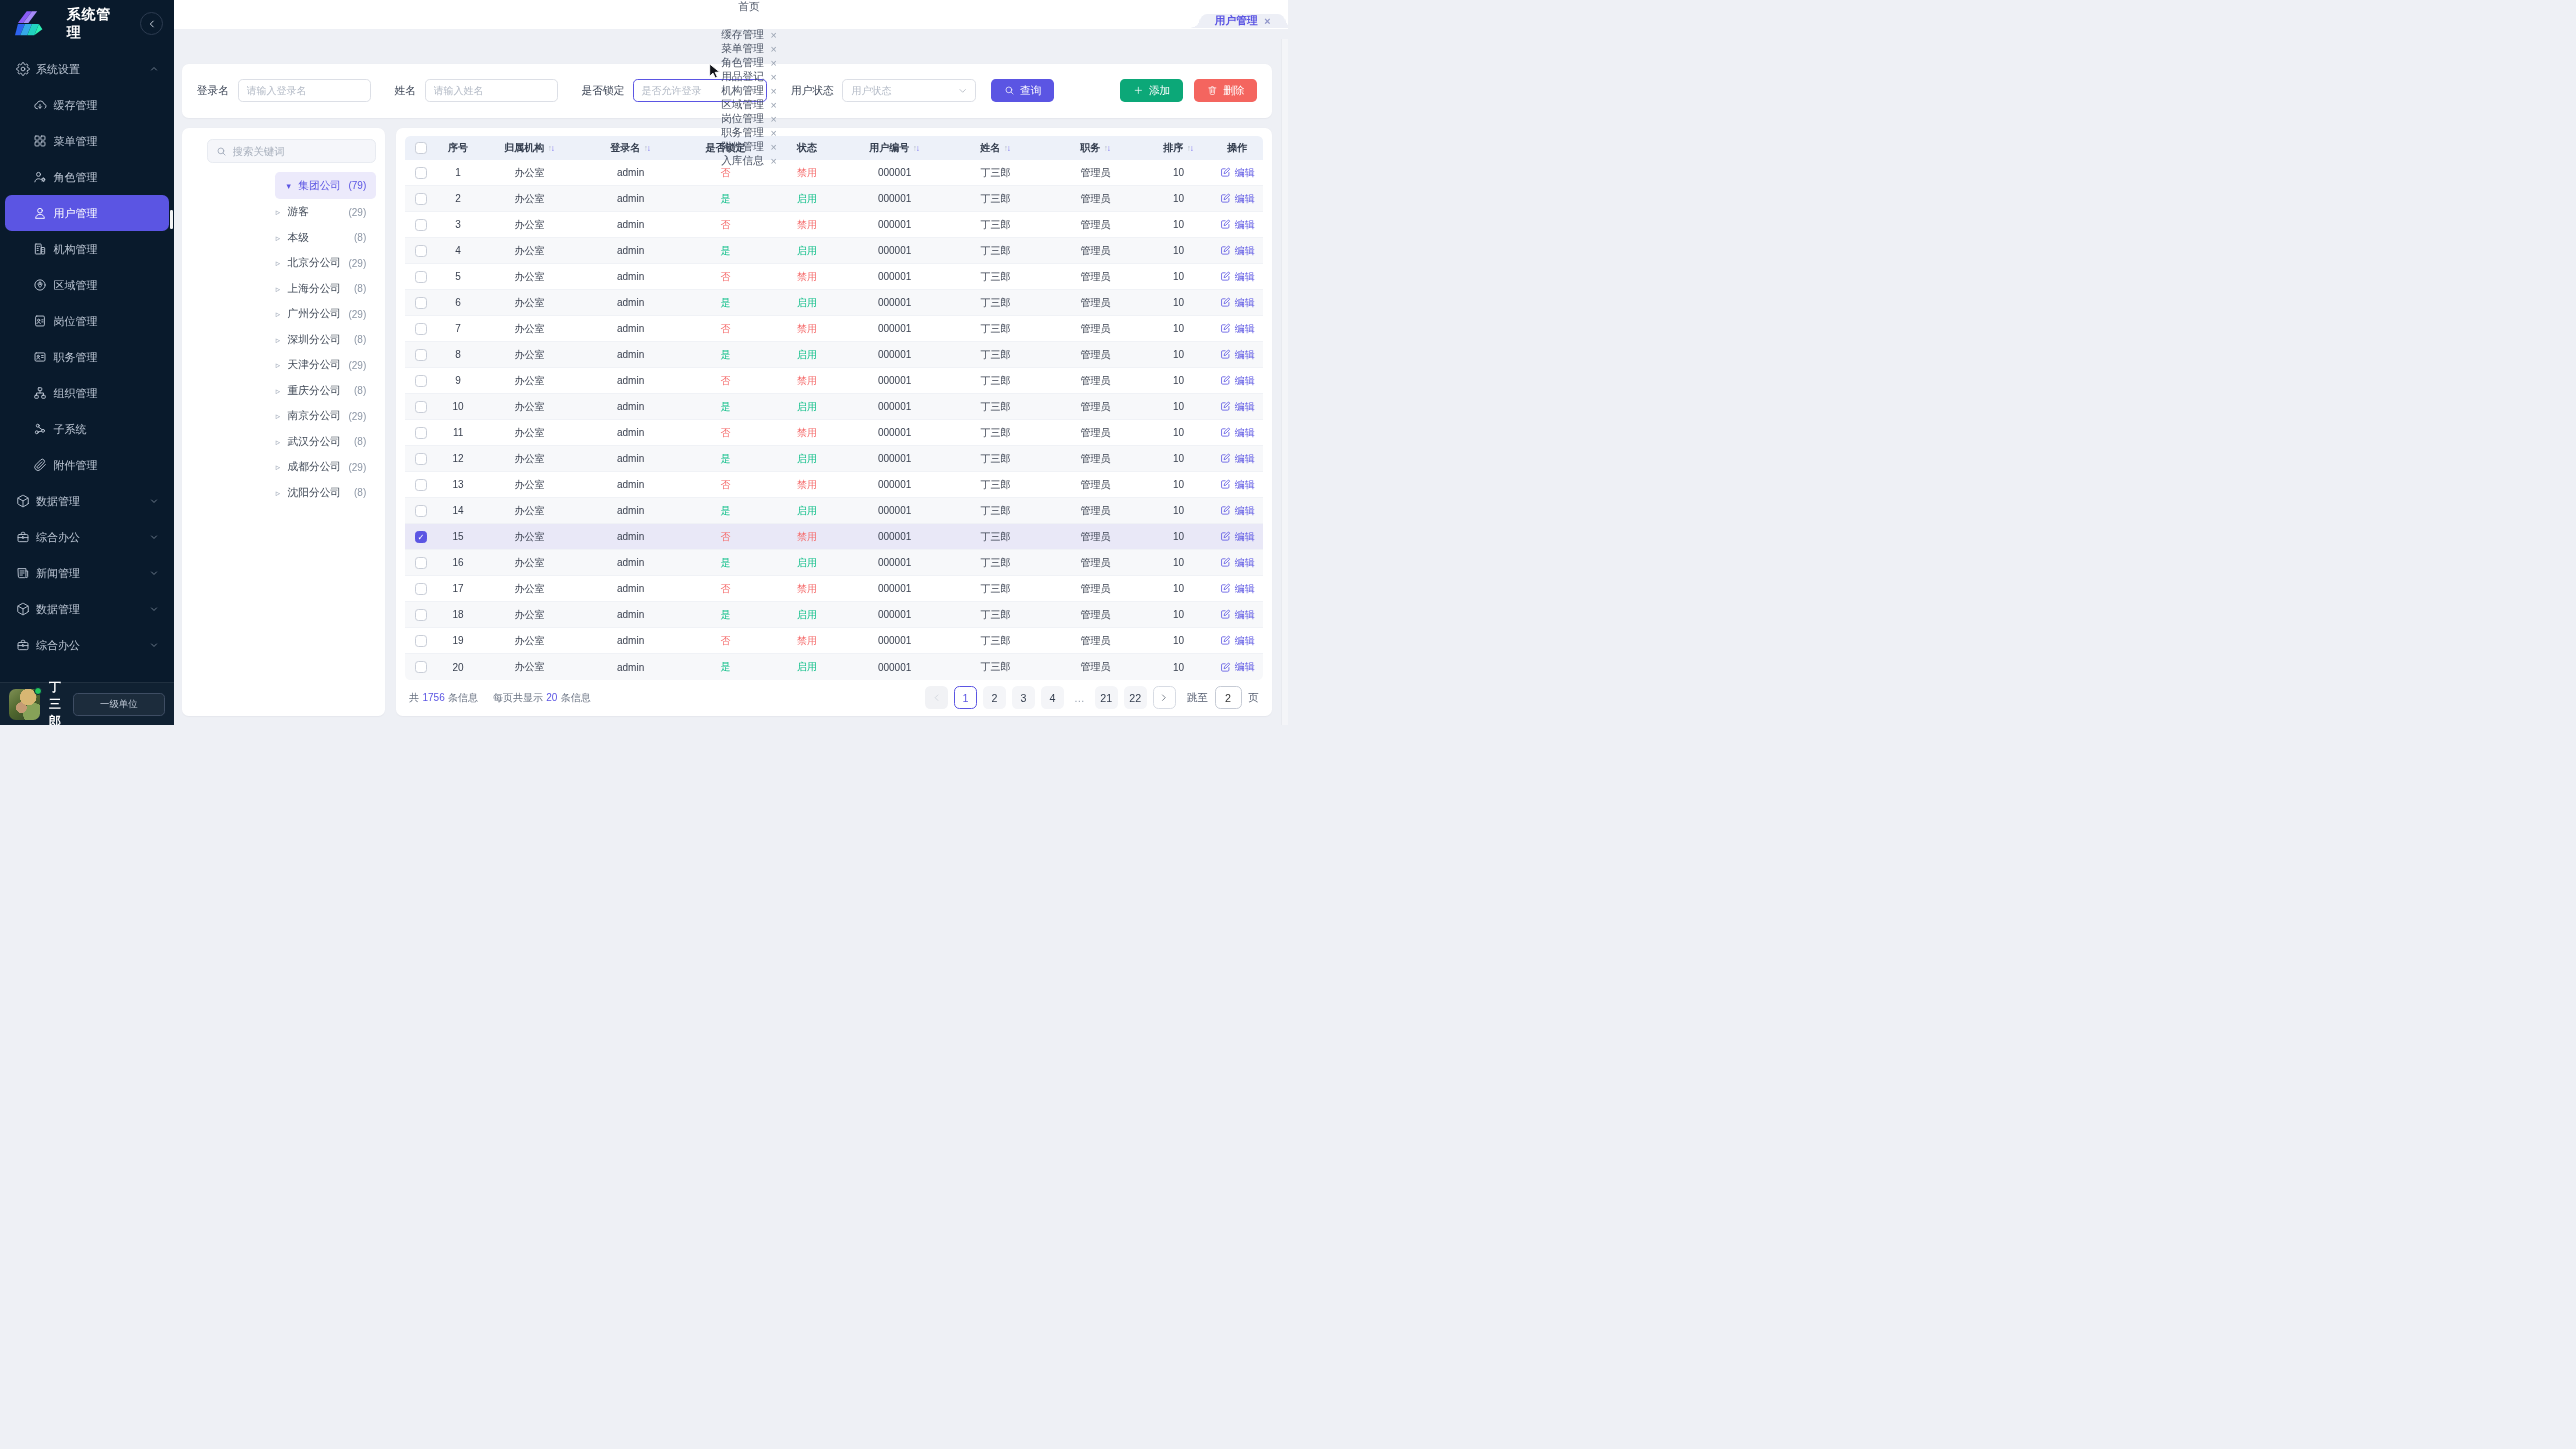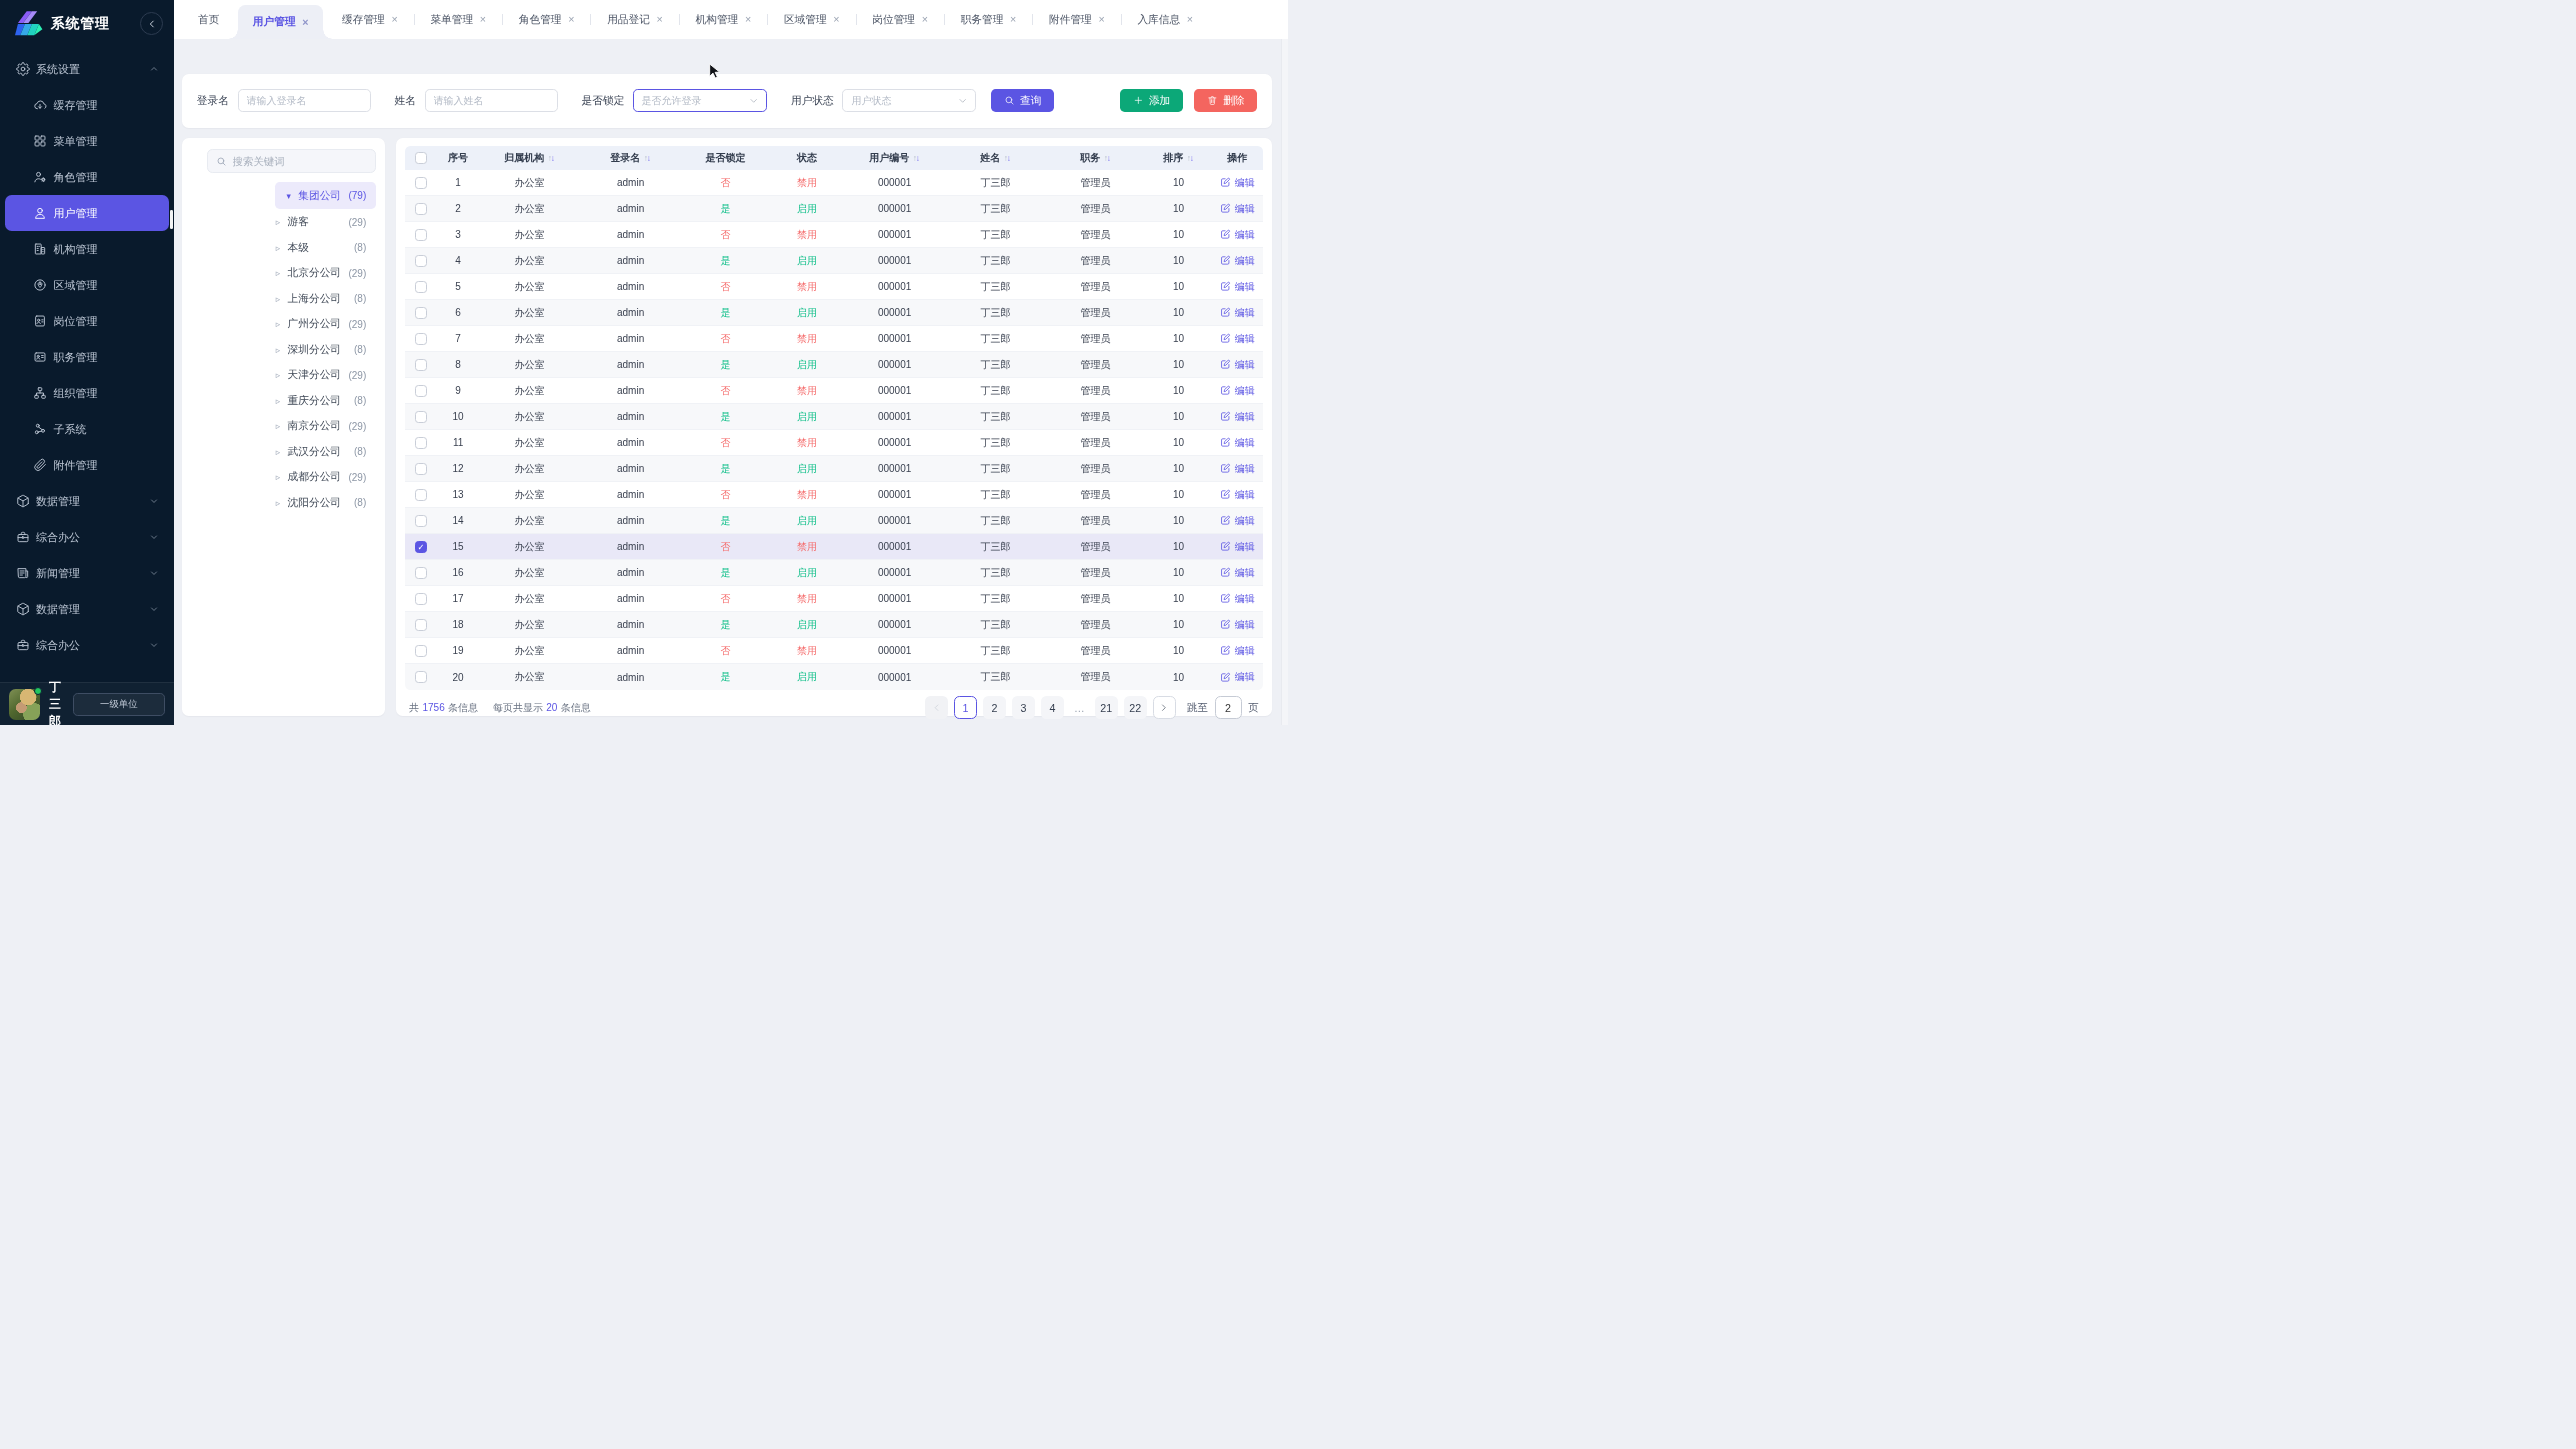--- a/index.html
+++ b/index.html
@@ -7,21 +7,21 @@
     --green:#0CA878; --red:#F4655F; --st-green:#0CBE87; --st-red:#F56C6C;
     --sidebar:#091A2C; --line:#E7EAF0; --txt:#39414F; --muted:#8C96A5;
   }
   *{box-sizing:border-box; margin:0; padding:0;}
   html,body{background:#EEF0F5;}
   body{font-family:"Liberation Sans","DejaVu Sans",sans-serif; color:var(--txt);}
   .app{width:1288px; height:725px; display:flex; overflow:hidden; position:relative; background:#EEF0F5;}
 
   
   .sidebar{width:174px; min-width:174px; height:100%; background:var(--sidebar); display:flex; flex-direction:column; position:relative;}
-  .logo-row{height:47px; display:flex; align-items:center; padding:0 10.7px 0 14.8px; gap:8px;}
+  .logo-row{height:47px; display:flex; align-items:center; padding:0 10.7px 0 14.8px; gap:24px;}
   .logo{width:28px; height:27px; display:inline-flex;}
   .logo-title{color:#fff; font-size:14px; font-weight:700; letter-spacing:0.7px; flex:1;}
   .collapse-btn{width:23px;height:23px;border-radius:50%;background:transparent;border:1px solid #2C3B50;color:#C8D0DB;display:flex;align-items:center;justify-content:center;cursor:pointer;}
   .collapse-btn svg{width:10px;height:10px;}
   .menu{flex:1; padding:4px 5.4px 0; overflow:hidden;}
   .m-row{height:36px; display:flex; align-items:center; gap:6px; padding:0 9.4px 0 10.7px; color:#BEC8D6; font-size:11px; border-radius:6.7px; cursor:pointer;}
   .m-row .m-ic{width:14px;height:14px;display:inline-flex;flex-shrink:0;}
   .m-row .m-ic svg{width:14px;height:14px;}
   .m-row .m-label{flex:1; white-space:nowrap;}
   .m-row .m-chev{width:10px;height:10px;display:inline-flex;color:#9AA6B6;}
@@ -35,21 +35,21 @@
       radial-gradient(circle at 62% 26%, #D8B773 0 27%, rgba(0,0,0,0) 28%),
       radial-gradient(circle at 40% 60%, #C49B74 0 20%, rgba(0,0,0,0) 21%),
       radial-gradient(circle at 80% 80%, #86A258 0 30%, rgba(0,0,0,0) 31%),
       linear-gradient(140deg,#7F9054 0%,#51682F 45%,#2E4326 100%);}
   .online-dot{position:absolute; top:-2px; right:-2px; width:8.7px; height:8.7px; border-radius:50%; background:#22C55E; border:1.7px solid #0E2134;}
   .user-name{color:#FFFFFF; font-size:12px; font-weight:600; flex:1;}
   .user-badge{border:0.7px solid #3E4D63; background:rgba(255,255,255,.05); color:#C2CBD8; font-size:9.4px; border-radius:4.7px; padding:4px 26px; white-space:nowrap;}
 
   
   .main{flex:1; display:flex; flex-direction:column; position:relative; min-width:0;}
-  .tabbar{height:39px; background:#fff; display:flex; align-items:center; padding-left:8px; flex-shrink:0;}
+  .tabbar{height:29px; background:#fff; display:flex; align-items:center; padding-left:36px; flex-shrink:0;flex-direction:column;}
   .tab{height:100%; display:flex; align-items:center; gap:6.7px; padding:0 16px; font-size:10.7px; color:#4A5364; cursor:pointer; position:relative; white-space:nowrap;}
   .tab .close{font-size:10.7px; color:#9AA3B2; line-height:1; margin-top:0.7px;}
   .tab.active{height:34px; align-self:flex-end; background:var(--tabbg); border-radius:7.4px 7.4px 0 0; color:var(--accent); font-weight:700; margin:0 2.7px; padding:0 14.8px;}
   .tab.active .close{color:#8F94C9;}
   .tab.active::before{content:""; position:absolute; bottom:0; left:-8.7px; width:8.7px; height:8.7px;
     background:radial-gradient(circle at 0 0, rgba(0,0,0,0) 8.4px, var(--tabbg) 8.7px);}
   .tab.active::after{content:""; position:absolute; bottom:0; right:-8.7px; width:8.7px; height:8.7px;
     background:radial-gradient(circle at 100% 0, rgba(0,0,0,0) 8.4px, var(--tabbg) 8.7px);}
   .tab-sep{width:0.7px; height:11.4px; background:#E2E5EC;}
 

